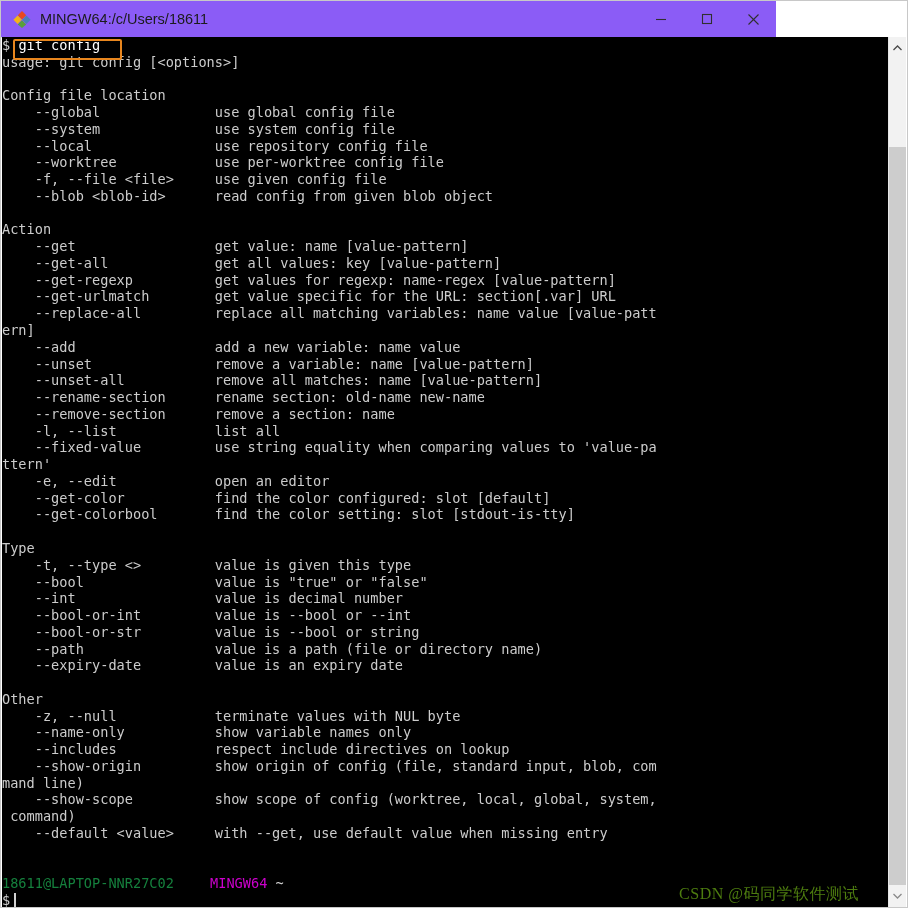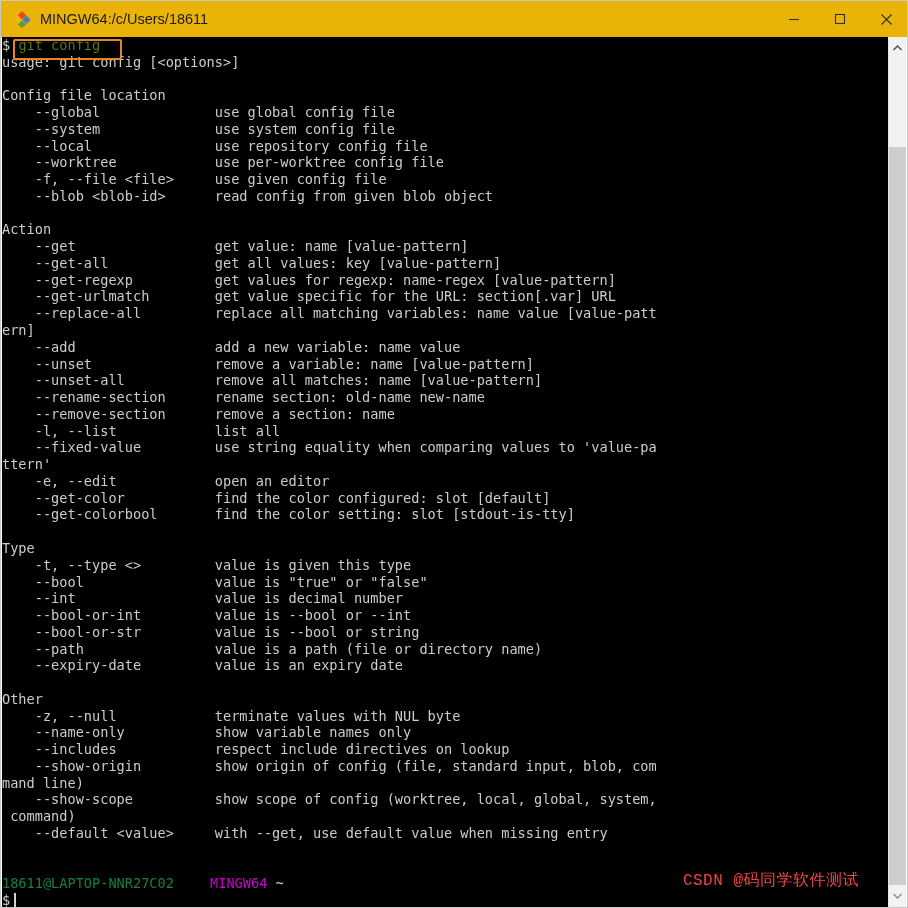--- a/index.html
+++ b/index.html
@@ -20,23 +20,23 @@
     background: #ffffff;
     box-sizing: border-box;
     border: 1px solid #c8c8c8;
     overflow: hidden;
   }
 
   
   #titlebar {
     position: absolute;
     left: 0; top: 0;
-    width: 908px;
+    width: 775px;
     height: 36px;
-    background: #eab308;
+    background: #8b5cf6;
     border-bottom: 1px solid #e2e2e2;
     display: flex;
     align-items: center;
   }
   #app-icon {
     width: 18px;
     height: 18px;
     margin-left: 12px;
     margin-right: 9px;
     flex: 0 0 auto;
@@ -81,21 +81,21 @@
     font-size: 13.6px;
     line-height: 16.77px;
     color: #cccccc;
     white-space: pre;
     letter-spacing: 0px;
   }
   .row { height: 16.77px; }
   .c-green   { color: #15803d; }
   .c-magenta { color: #cc00cc; margin-left: 28px; }
   .c-grey    { color: #cccccc; }
-  .c-white   { color: #4d7c0f; text-align: right; }
+  .c-white   { color: #ffffff; text-align: right; }
 
   
   #cmd-highlight {
     position: absolute;
     left: 11px;
     top: 2px;
     width: 109px;
     height: 21px;
     border: 2px solid #e8861e;
     border-radius: 2px;
@@ -110,24 +110,24 @@
     height: 14px;
     background: #d0d0d0;
     vertical-align: -2px;
     margin-left: 4px;
   }
 
   
   #watermark {
     position: absolute;
     right: 30px;
-    bottom: 16px;
-    font-family: Liberation Mono, monospace;
+    bottom: 2px;
+    font-family: Liberation Serif, serif;
     font-size: 16px;
-    color: #ef4444;
+    color: #4d7c0f;
     white-space: nowrap;
     letter-spacing: 0.5px;
   }
 
   
   #scrollbar {
     position: absolute;
     right: 1px;
     top: 36px;
     width: 18px;

